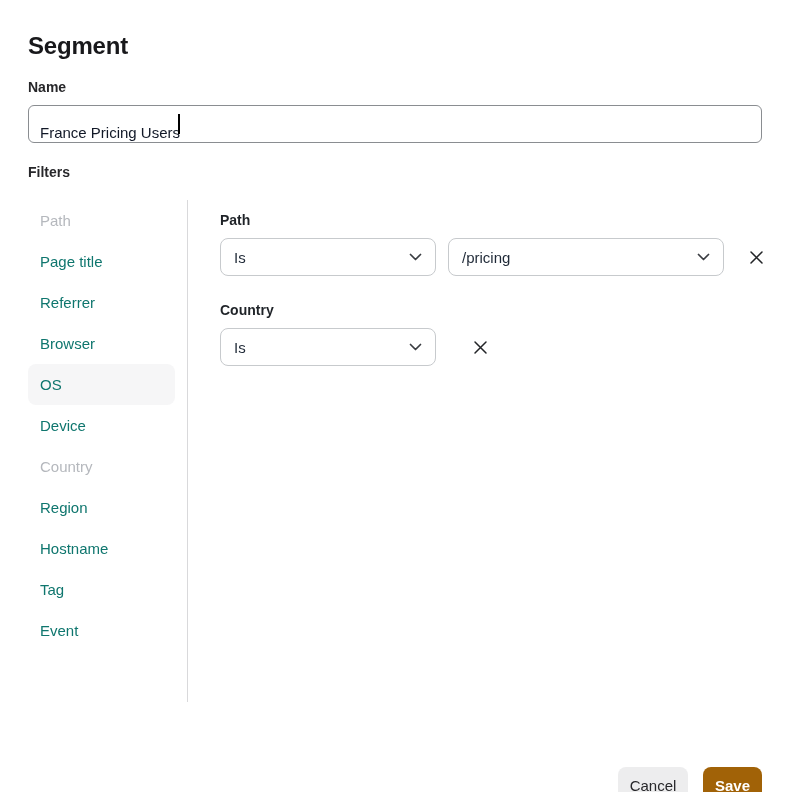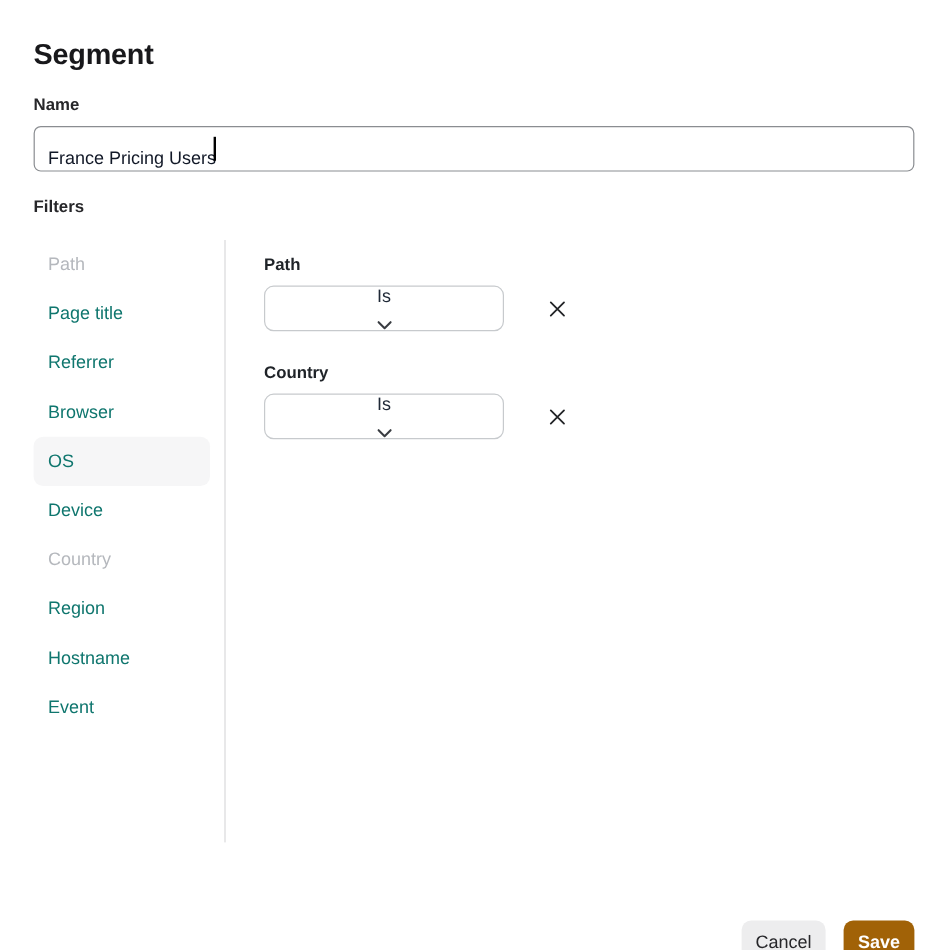--- a/index.html
+++ b/index.html
@@ -74,21 +74,21 @@
 
   .dropdown {
     height: 38px;
     border: 1px solid #c7cacd; border-radius: 8px;
     background: #fff;
     display: flex; align-items: center; justify-content: space-between;
     padding: 0 13px;
     font-size: 15px; color: #1f2937;
     cursor: pointer;
   }
-  .dd-operator { width: 200px; margin-right: 12px; flex-direction: column; }
+  .dd-operator { width: 216px; margin-right: 12px; }
   .dd-value { width: 276px; }
   .chevron { display: flex; align-items: center; }
 
   .remove-btn {
     width: 30px; height: 30px; margin-left: 17px;
     background: transparent; border: none;
     display: flex; align-items: center; justify-content: center;
     cursor: pointer; border-radius: 6px;
   }
 
@@ -126,29 +126,38 @@
 <div class="abs sidebar">
   <div class="sidebar-item disabled">Path</div>
   <div class="sidebar-item">Page title</div>
   <div class="sidebar-item">Referrer</div>
   <div class="sidebar-item">Browser</div>
   <div class="sidebar-item selected">OS</div>
   <div class="sidebar-item">Device</div>
   <div class="sidebar-item disabled">Country</div>
   <div class="sidebar-item">Region</div>
   <div class="sidebar-item">Hostname</div>
+  <div class="sidebar-item">Tag</div>
   <div class="sidebar-item">Event</div>
 </div>
 
 <div class="abs v-divider"></div>
 
 <div class="abs filter-group-label lbl-row1">Path</div>
 <div class="abs filter-row row1">
   <div class="dropdown dd-operator">
     <span>Is</span>
+    <span class="chevron">
+      <svg width="13" height="8" viewBox="0 0 13 8">
+          <path d="M1.5 1.5 L6.5 6.5 L11.5 1.5" fill="none" stroke="#3a3d42" stroke-width="1.7" stroke-linecap="round" stroke-linejoin="round"></path>
+        </svg>
+    </span>
+  </div>
+  <div class="dropdown dd-value">
+    <span>/pricing</span>
     <span class="chevron">
       <svg width="13" height="8" viewBox="0 0 13 8">
           <path d="M1.5 1.5 L6.5 6.5 L11.5 1.5" fill="none" stroke="#3a3d42" stroke-width="1.7" stroke-linecap="round" stroke-linejoin="round"></path>
         </svg>
     </span>
   </div>
   <button class="remove-btn">
     <span style="display:flex;">
       <svg width="15" height="15" viewBox="0 0 15 15">
           <path d="M2 2 L13 13 M13 2 L2 13" stroke="#222427" stroke-width="1.5" stroke-linecap="round"></path>

